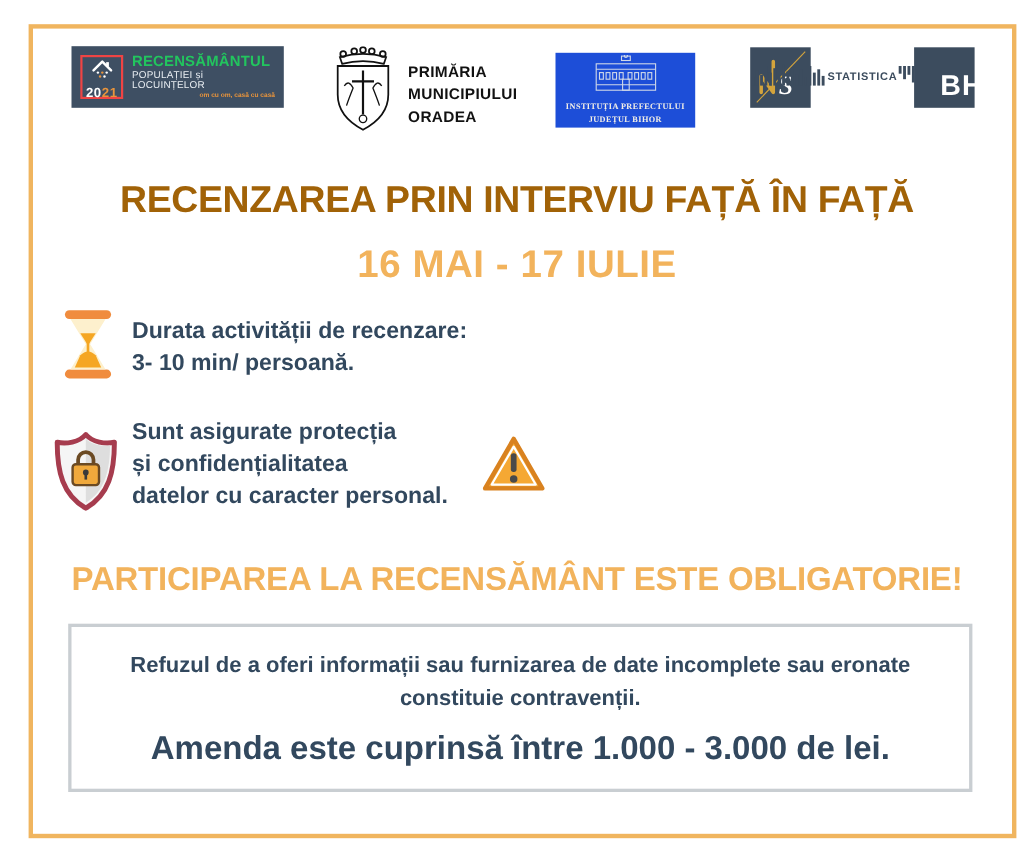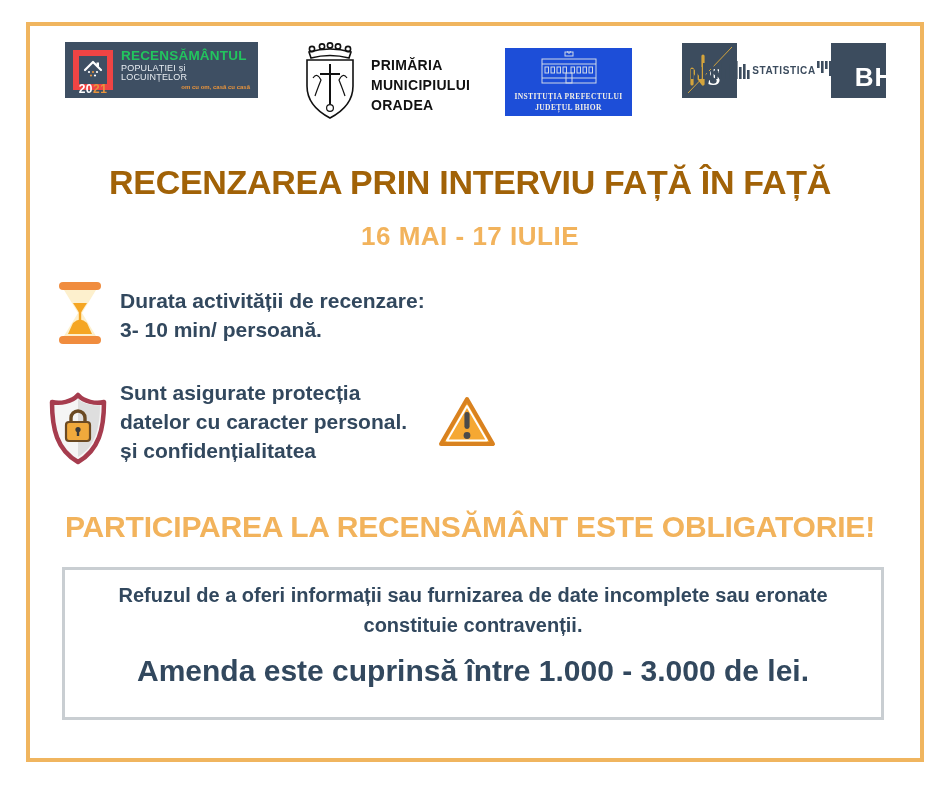--- a/index.html
+++ b/index.html
@@ -13,22 +13,22 @@
     position:absolute; left:26px; top:22px; right:16px; bottom:26px;
     border:4px solid #f0b55f; pointer-events:none;
   }
 
   
   .logo-census {
     position:absolute; left:65px; top:42px; width:193px; height:56px;
     background:#3e4f63; display:flex; align-items:center; padding:0 8px; gap:8px;
   }
   .census-square {
-    width:40px; height:40px; border:6px solid #ef4444; display:flex;
-    flex-direction:column; align-items:center; justify-content:space-between; padding-top:3px;
+    width:40px; height:40px; border:2px solid #ef4444; display:flex;
+    flex-direction:column; align-items:center; justify-content:center; padding-top:3px;
   }
   .census-year { font-size:12px; font-weight:bold; color:#ffffff; line-height:1; letter-spacing:0.5px; }
   .census-year .y2 { color:#e8943c; }
   .census-texts { display:flex; flex-direction:column; line-height:1.05; }
   .census-name { color:#22c55e; font-weight:bold; font-size:13.5px; letter-spacing:0.2px; }
   .census-sub { color:#e8edf2; font-size:9px; letter-spacing:0.2px; }
   .census-tag { color:#e8943c; font-size:6px; font-weight:bold; text-align:right; margin-top:2px; }
 
   .logo-oradea {
     position:absolute; left:299px; top:42px; display:flex; align-items:center; gap:10px;
@@ -58,21 +58,21 @@
   }
   .bh-label { color:#ffffff; font-weight:bold; font-size:26px; line-height:1; margin-bottom:8px; letter-spacing:1px; }
 
   
   .title {
     position:absolute; left:0; right:0; top:163px; text-align:center;
     font-size:34px; font-weight:bold; color:#a16207; letter-spacing:-0.3px; white-space:nowrap;
   }
   .date-range {
     position:absolute; left:0; right:0; top:221px; text-align:center;
-    font-size:26px; font-weight:bold; color:#f2b35c; letter-spacing:0.5px;
+    font-size:35px; font-weight:bold; color:#f2b35c; letter-spacing:0.5px;
   }
 
   
   .info-text { font-size:21px; font-weight:bold; color:#32485e; line-height:1.38; }
   .duration-icon { position:absolute; left:55px; top:281px; }
   .duration-text { position:absolute; left:120px; top:287px; width:420px; }
   .shield-icon { position:absolute; left:46px; top:391px; }
   .privacy-text { position:absolute; left:120px; top:379px; width:400px; }
   .warning-icon { position:absolute; left:437px; top:395px; }
   .attention-text { position:absolute; left:505px; top:307px; width:432px; }
@@ -80,21 +80,21 @@
   
   .banner {
     position:absolute; left:0; right:0; top:510px; text-align:center;
     font-size:30px; font-weight:bold; color:#f2b35c; letter-spacing:-0.2px; white-space:nowrap;
   }
 
   
   .penalty-box {
     position:absolute; left:62px; top:567px; width:822px; height:153px;
     background:#ffffff; border:3px solid #c9ced2;
-    display:flex; flex-direction:column; align-items:center; gap:14px;
+    display:flex; flex-direction:column; align-items:center; justify-content:center; gap:14px;
     padding:10px 30px;
   }
   .penalty-text {
     font-size:20px; font-weight:bold; color:#32485e; text-align:center; line-height:1.5; max-width:750px;
   }
   .penalty-fine {
     font-size:30px; font-weight:bold; color:#32485e; text-align:center; white-space:nowrap;
   }
 </style>
 </head>
@@ -261,22 +261,22 @@
       <path d="M32 4 C38 11 50 13 58 11 C58 38 53 59 32 71 C11 59 6 38 6 11 C14 13 26 11 32 4 Z" fill="#f5f5f5" stroke="#a63c4e" stroke-width="4.5" stroke-linejoin="round"></path>
       <path d="M32 8 C37 13 48 15 54 14 C54 37 49 56 32 66 Z" fill="#dedede"></path>
       <path d="M25 32 v-5 a7 7 0 0 1 14 0 v5" fill="none" stroke="#6b4a23" stroke-width="3.4"></path>
       <rect x="20" y="31" width="24" height="19" rx="3" fill="#f0a93c" stroke="#6b4a23" stroke-width="2.2"></rect>
       <circle cx="32" cy="38.5" r="2.6" fill="#3a3a3a"></circle>
       <rect x="30.8" y="39.5" width="2.4" height="5.5" fill="#3a3a3a"></rect>
     </svg>
   </div>
   <div class="info-text privacy-text">
     <div>Sunt asigurate protecția</div>
+    <div>și confidențialitatea</div>
     <div>datelor cu caracter personal.</div>
-    <div>și confidențialitatea</div>
   </div>
 
   <div class="warning-icon">
     <svg width="60" height="55" viewBox="0 0 60 55">
       <path d="M30 4 L56 49 L4 49 Z" fill="#f5a833" stroke="#d9821f" stroke-width="4" stroke-linejoin="round"></path>
       <path d="M30 11 L50 45.5 L10 45.5 Z" fill="none" stroke="#ffffff" stroke-width="2" stroke-linejoin="round"></path>
       <rect x="27.4" y="17" width="5.2" height="17" rx="2.4" fill="#4a4a4a"></rect>
       <circle cx="30" cy="40.5" r="3.4" fill="#4a4a4a"></circle>
     </svg>
   </div>

